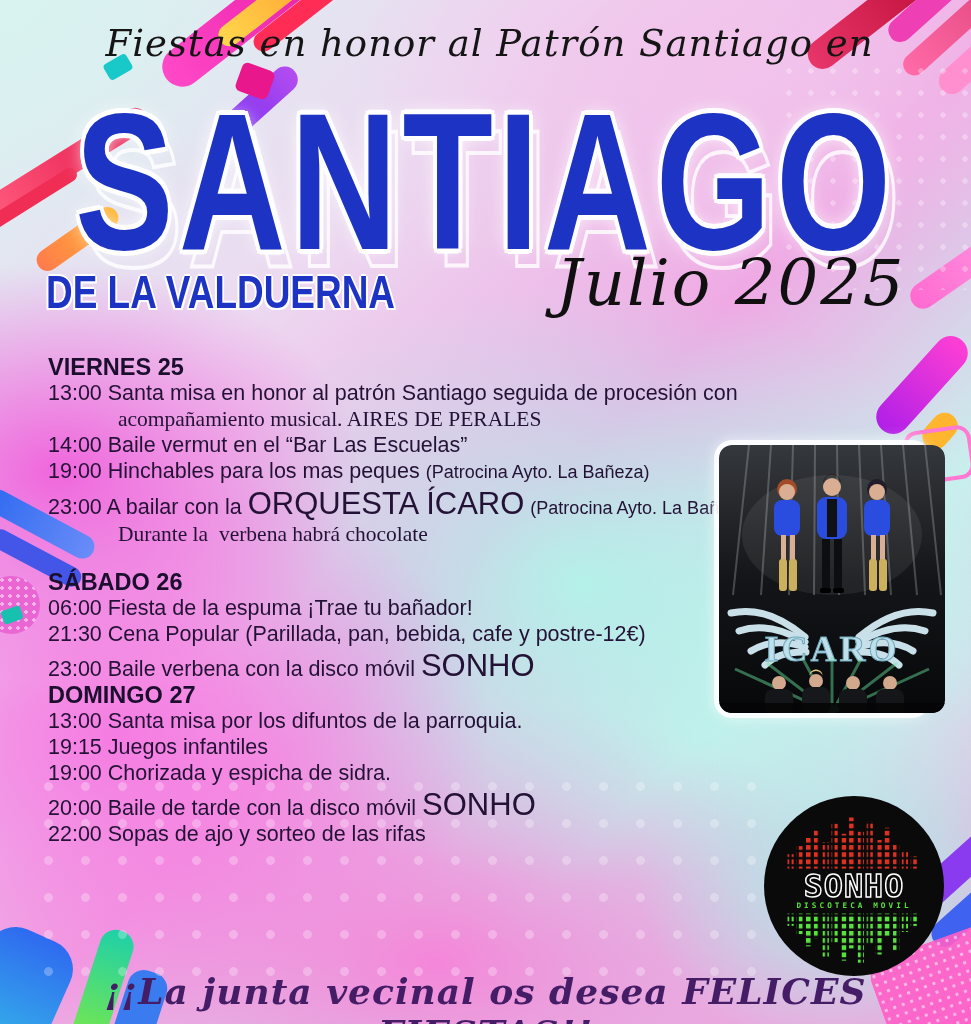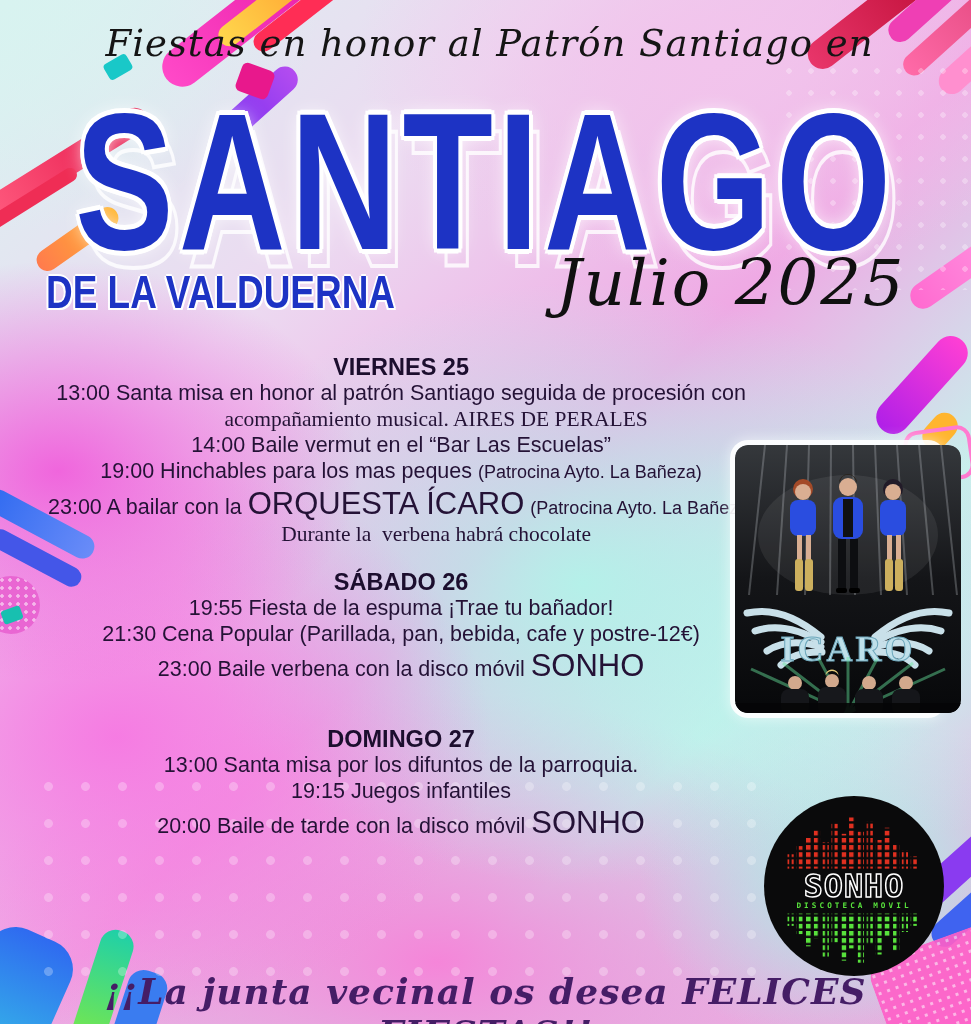--- a/index.html
+++ b/index.html
@@ -57,32 +57,32 @@
   .title-wrap{left:0;right:0;top:84px;height:160px;transform:scaleY(1.32);transform-origin:top center;text-align:center;}
   .title-main,.title-ghost{position:absolute;left:0;right:0;top:0;font-weight:bold;font-size:148px;line-height:1;letter-spacing:5px;font-family:"Liberation Sans",sans-serif;}
   .title-ghost{color:transparent;-webkit-text-stroke:3px rgba(255,255,255,.8);transform:translate(9px,13px);}
   .title-main{color:#1d33c4;
     text-shadow:-4px 0 0 #fff,4px 0 0 #fff,0 -4px 0 #fff,0 4px 0 #fff,
       -3px -3px 0 #fff,3px -3px 0 #fff,-3px 3px 0 #fff,3px 3px 0 #fff,0 0 18px rgba(255,255,255,.9);}
   .subtitle{left:46px;top:266px;font-weight:bold;font-size:42px;color:#1d33c4;letter-spacing:0px;transform:scaleX(.88) scaleY(1.1);transform-origin:left top;white-space:nowrap;
     text-shadow:-2px 0 0 #fff,2px 0 0 #fff,0 -2px 0 #fff,0 2px 0 #fff,2px 2px 0 #fff,-2px 2px 0 #fff;}
   .date{left:556px;top:246px;font-family:"DejaVu Serif",serif;font-style:italic;font-size:64px;color:#101010;white-space:nowrap;letter-spacing:2px;}
   
-  .schedule{left:48px;top:354px;color:#241236;text-align:center;}
+  .schedule{left:48px;top:354px;color:#241236;}
   .day{font-size:23.5px;font-weight:bold;line-height:26px;color:#1c0e2e;}
   .line{font-size:21.5px;line-height:26px;white-space:pre;}
   .line.indent{padding-left:70px;font-family:Liberation Serif, serif;}
   .line.gap{margin-top:6px;}
   .line .big{font-size:31px;}
   .line .small{font-size:18px;}
   .section{margin-bottom:0;}
   .sec-sabado{margin-top:22px;}
-  .sec-domingo{margin-top:44px;}
-  
-  .photo{left:714px;top:440px;width:216px;height:278px;border-radius:18px;background:rgba(255,255,255,.92);padding:5px;box-sizing:border-box;box-shadow:0 0 14px rgba(255,255,255,.6);margin-left:16px;}
+  .sec-domingo{}
+  
+  .photo{left:714px;top:440px;width:216px;height:278px;border-radius:18px;background:rgba(255,255,255,.92);padding:5px;box-sizing:border-box;box-shadow:0 0 14px rgba(255,255,255,.6);}
   .photo svg{display:block;border-radius:13px;}
   
   .badge{left:763px;top:795px;width:182px;height:182px;}
   
   .footer{left:0;right:0;top:970px;text-align:center;font-family:"DejaVu Serif",serif;font-style:italic;font-weight:bold;font-size:36px;color:#451d66;letter-spacing:1px;}
 </style>
 </head>
 <body>
 
 <div class="poster">
@@ -131,29 +131,31 @@
         <div class="day">VIERNES 25</div>
         <div class="line"><span class="n">13:00 Santa misa en honor al patrón Santiago seguida de procesión con</span></div>
         <div class="line indent"><span class="n">acompañamiento musical. AIRES DE PERALES</span></div>
         <div class="line"><span class="n">14:00 Baile vermut en el “Bar Las Escuelas”</span></div>
         <div class="line"><span class="n">19:00 Hinchables para los mas peques </span><span class="small">(Patrocina Ayto. La Bañeza)</span></div>
         <div class="line gap"><span class="n">23:00 A bailar con la </span><span class="big">ORQUESTA ÍCARO</span><span class="n"> </span><span class="small">(Patrocina Ayto. La Bañeza)</span></div>
         <div class="line indent"><span class="n">Durante la  verbena habrá chocolate</span></div>
       </div>
       <div class="section sec-sabado">
         <div class="day">SÁBADO 26</div>
-        <div class="line"><span class="n">19:55 Fiesta de la espuma ¡Trae tu bañador!</span></div>
+        <div class="line"><span class="n">06:00 Fiesta de la espuma ¡Trae tu bañador!</span></div>
         <div class="line"><span class="n">21:30 Cena Popular (Parillada, pan, bebida, cafe y postre-12€)</span></div>
         <div class="line gap"><span class="n">23:00 Baile verbena con la disco móvil </span><span class="big">SONHO</span></div>
       </div>
       <div class="section sec-domingo">
         <div class="day">DOMINGO 27</div>
         <div class="line"><span class="n">13:00 Santa misa por los difuntos de la parroquia.</span></div>
         <div class="line"><span class="n">19:15 Juegos infantiles</span></div>
+        <div class="line"><span class="n">19:00 Chorizada y espicha de sidra.</span></div>
         <div class="line gap"><span class="n">20:00 Baile de tarde con la disco móvil </span><span class="big">SONHO</span></div>
+        <div class="line"><span class="n">22:00 Sopas de ajo y sorteo de las rifas</span></div>
       </div>
     </div>
 
   <div class="content photo">
     <svg width="226" height="268" viewBox="0 0 226 268" xmlns="http://www.w3.org/2000/svg">
       <defs>
         <linearGradient id="stagebg" x1="0" y1="0" x2="0" y2="1">
           <stop offset="0" stop-color="#35383c"></stop>
             <stop offset="0.5" stop-color="#141518"></stop>
             <stop offset="1" stop-color="#07080a"></stop>

